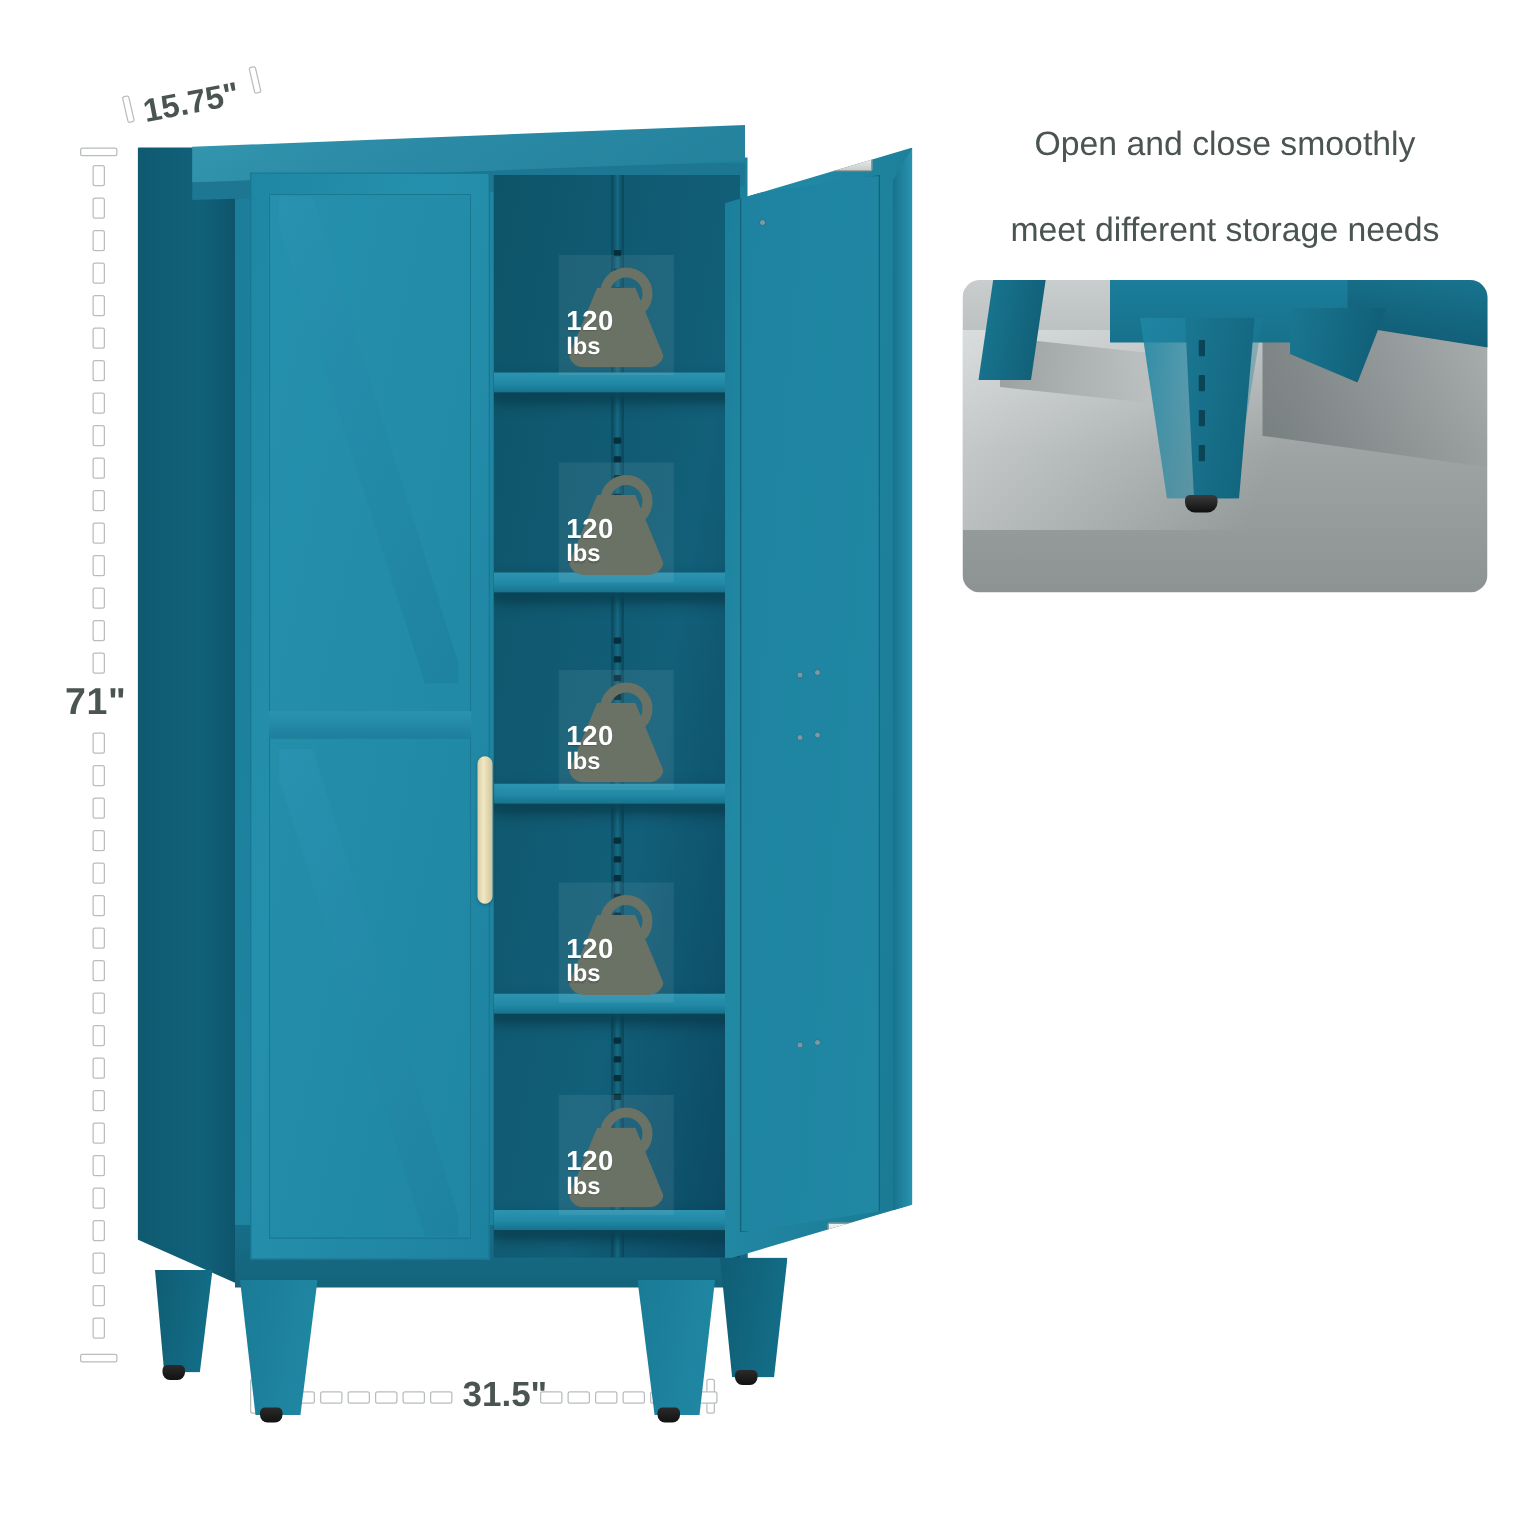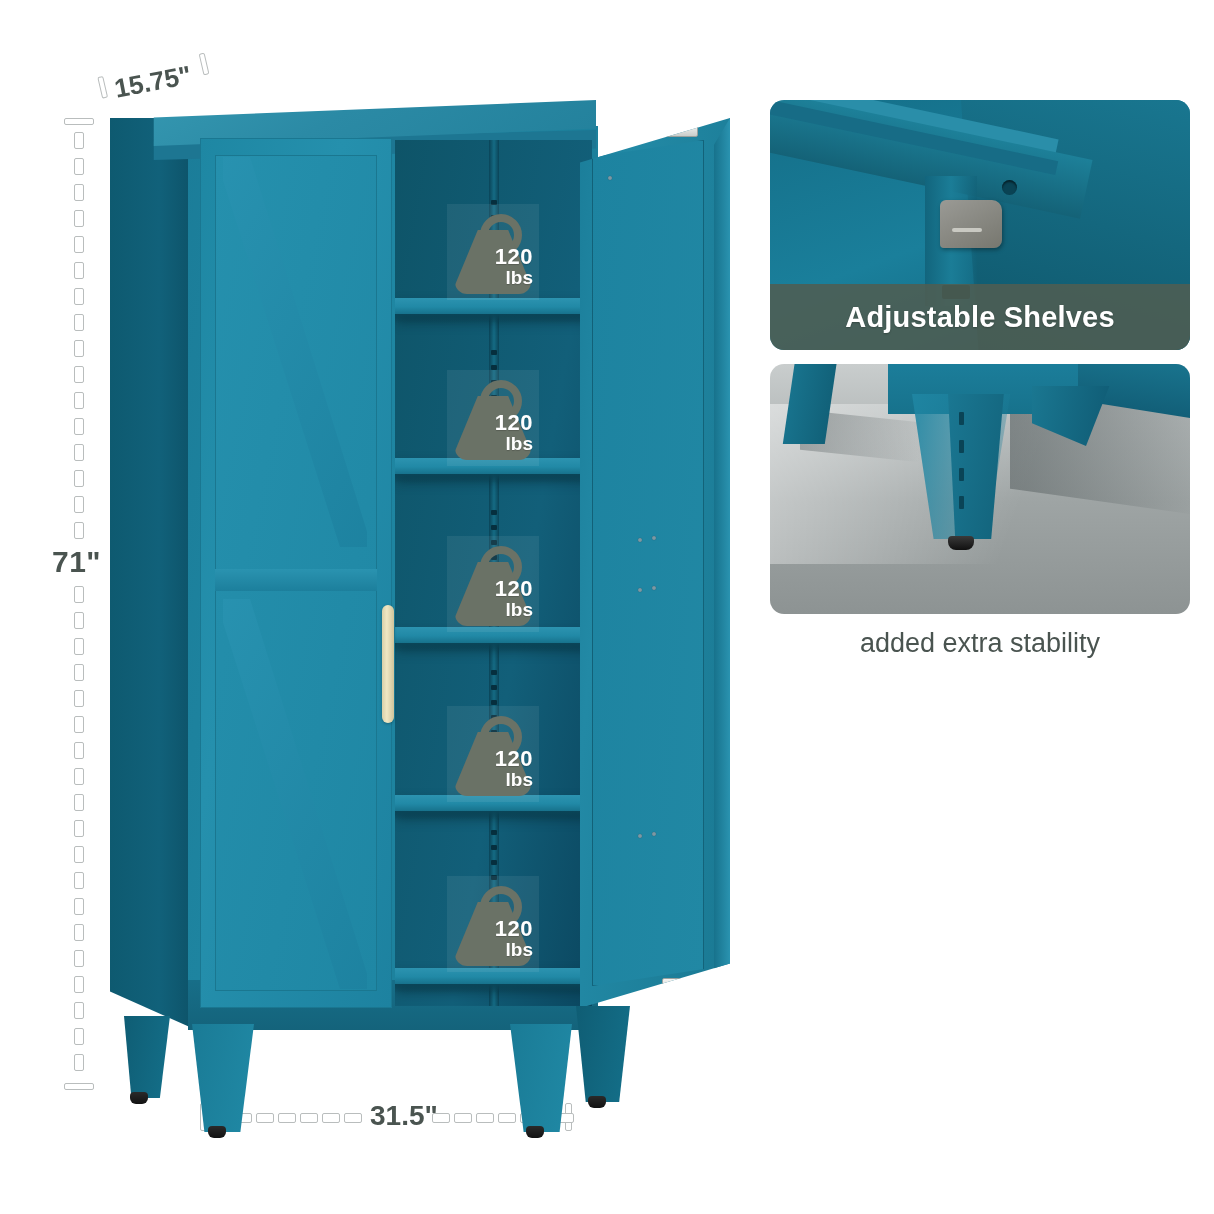--- a/index.html
+++ b/index.html
@@ -155,21 +155,21 @@
     position:absolute;left:27px;top:0px;width:26px;height:26px;
     border:8px solid #6a7266;border-radius:50%;
     background:transparent;
   }
   .wbadge .bell{
     position:absolute;left:2px;top:16px;width:76px;height:64px;
     background:#6a7266;border-radius:10px 10px 12px 12px;
     clip-path:polygon(30% 0%,70% 0%,100% 86%,100% 100%,0 100%,0 86%);
   }
   .wbadge .txt{
-    position:absolute;left:0;top:32px;width:80px;text-align:right;
+    position:absolute;left:0;top:32px;width:80px;text-align:left;
     color:#ffffff;font-weight:bold;line-height:1.0;
     text-shadow:0 1px 1px rgba(0,0,0,.18);
   }
   .wbadge .n{font-size:22px;display:block;letter-spacing:.5px;}
   .wbadge .u{font-size:19px;display:block;}
 
   
   .door-r{
     position:absolute;left:470px;top:18px;width:150px;height:890px;
     background:linear-gradient(95deg,#1b7e9a 0%,#2289a5 25%,#1a7993 100%);
@@ -496,40 +496,25 @@
       <div class="foot" style="left:416px;top:1026px"></div>
 
       <div class="leg dark" style="left:466px;top:906px;width:54px;height:96px;clip-path:polygon(0% 0%,100% 0%,80% 100%,18% 100%)"></div>
       <div class="foot" style="left:478px;top:996px"></div>
     </div>
   </div>
 
   <div class="features">
 
     <div class="card-wrap">
+      <div class="card-caption">Open and close smoothly</div>
     </div>
 
     <div class="card-wrap">
-      <div class="card">
-        <div class="scene s2">
-          <div class="rightwall"></div>
-          <div class="topA"></div>
-          <div class="slab"></div>
-          <div class="topB"></div>
-          <div class="postcol"></div>
-          <div class="hole"></div>
-          <div class="slot"></div>
-          <div class="clip">
-              <i></i>
-            </div>
-        </div>
-        <div class="bar">
-          <span>Adjustable Shelves</span>
-        </div>
-      </div>
+      <div class="card-caption">meet different storage needs</div>
     </div>
 
     <div class="card-wrap">
       <div class="card">
         <div class="scene s3">
           <div class="floorsheen"></div>
           <div class="shadowA"></div>
           <div class="shadowB"></div>
           <div class="cabside"></div>
           <div class="cabbody"></div>
@@ -537,16 +522,15 @@
           <div class="legRight"></div>
           <div class="legMain"></div>
           <div class="legMain2"></div>
           <div class="perf" style="top:48px"></div>
           <div class="perf" style="top:76px"></div>
           <div class="perf" style="top:104px"></div>
           <div class="perf" style="top:132px"></div>
           <div class="footpad"></div>
         </div>
       </div>
-      <div class="card-caption">added extra stability</div>
     </div>
   </div>
 </div>
 
 </body></html>

